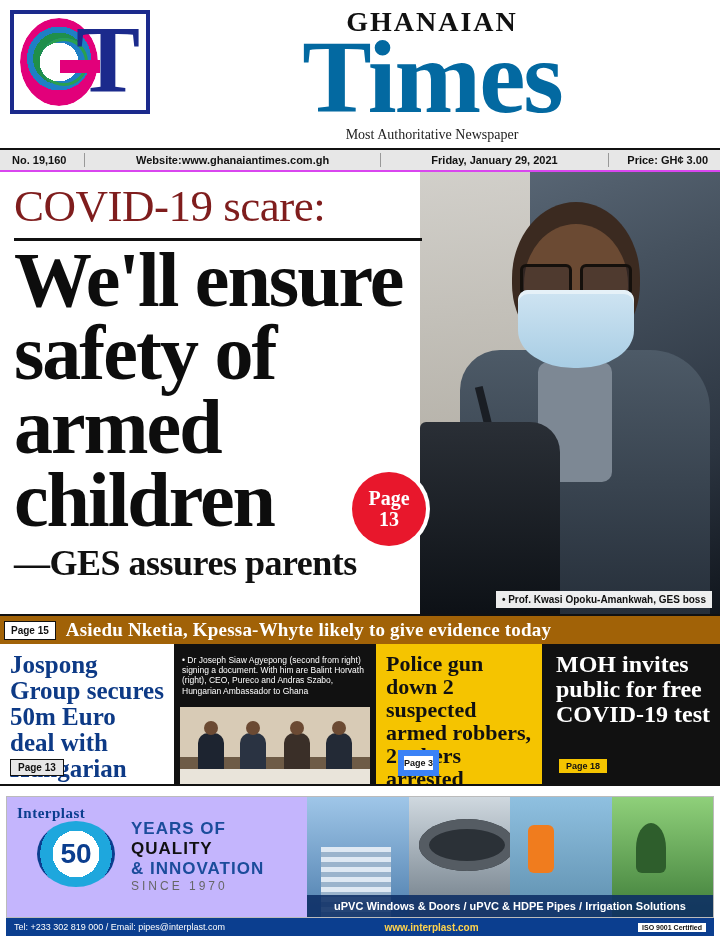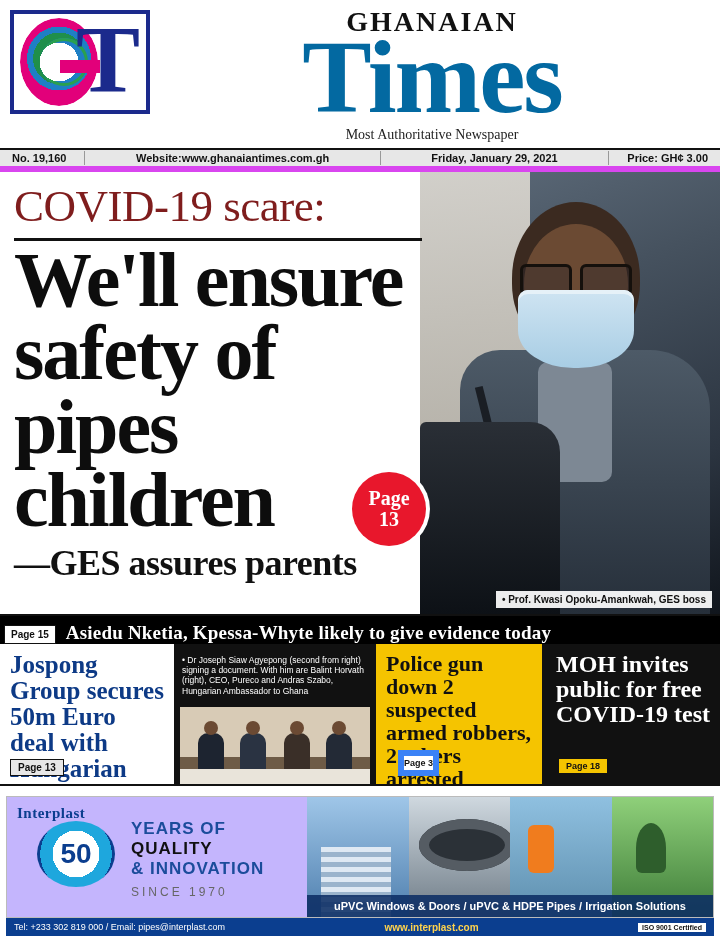--- a/index.html
+++ b/index.html
@@ -52,21 +52,21 @@
   .maintitle{
     font-family:"Liberation Serif", serif;font-weight:bold;font-size:104px;
     line-height:0.86;color:#0369a1;letter-spacing:-2px;margin-top:-4px;
   }
   .subtitle{
     font-family:"Liberation Serif", serif;font-size:14px;color:#222;margin-top:6px;
   }
 
   
   .infobar{
-    height:24px;background:#e7e7e7;border-top:2px solid #111;border-bottom:6px solid #d946ef;
+    height:24px;background:#e7e7e7;border-top:2px solid #111;border-bottom:2px solid #d946ef;
     display:flex;align-items:center;font-size:11px;font-weight:bold;color:#111;
     box-sizing:border-box;
     gap:6px;
   }
   .infobar .cell{padding:0 12px;white-space:nowrap;}
   .infobar .sep{width:1px;height:14px;background:#999;}
   .infobar .grow{flex:1 1 auto;text-align:center;}
 
   
   .lead{position:relative;height:442px;overflow:hidden;}
@@ -118,21 +118,21 @@
      background:linear-gradient(180deg,#2a2f36,#0d1116);border-radius:6px 30px 0 0;}
   .ph-micstand{position:absolute;left:62px;top:214px;width:8px;height:60px;background:#1a1e24;
      transform:rotate(-14deg);}
   .ph-caption{
     position:absolute;right:8px;bottom:6px;background:rgba(255,255,255,.92);color:#111;
     font-size:10px;padding:3px 6px;font-weight:bold;z-index:4;
   }
 
   
   .redstrip{
-    height:28px;background:#000000;display:flex;align-items:flex-end;color:#fff;
+    height:28px;background:#a16207;display:flex;align-items:center;color:#fff;
     border-top:2px solid #111;
   }
   .redstrip .pagetag{
     background:#fff;color:#111;font-size:10px;font-weight:bold;padding:3px 6px;margin:0 10px 0 4px;
     border:1px solid #111;
   }
   .redstrip .txt{
     font-family:"Liberation Serif", serif;font-weight:bold;font-size:19px;letter-spacing:.2px;
   }
 
@@ -167,21 +167,21 @@
   .ad-logo{font-family:"Liberation Serif", serif;font-weight:bold;font-size:15px;color:#0b3e8f;
      letter-spacing:.5px;}
   .ad-50{position:absolute;left:30px;top:24px;width:78px;height:66px;border-radius:50%;
      background:radial-gradient(circle at 50% 50%, #ffffff 0 46%, #1ea7dd 46% 70%, #0b3e8f 70% 100%);
      color:#0b3e8f;font-family:Liberation Sans, sans-serif;font-weight:bold;font-size:28px;
      display:flex;align-items:center;justify-content:center;}
   .ad-yrs{position:absolute;left:124px;top:22px;color:#1b4c9b;}
   .ad-yrs .l1{font-size:17px;font-weight:bold;letter-spacing:1px;}
   .ad-yrs .l1 b{color:#111;}
   .ad-yrs .l2{font-size:17px;font-weight:bold;letter-spacing:1px;}
-  .ad-yrs .l3{font-size:12px;color:#666;letter-spacing:3px;margin-top:6px;}
+  .ad-yrs .l3{font-size:12px;color:#666;letter-spacing:3px;}
   .ad-right{flex:1 1 auto;position:relative;display:flex;}
   .ad-img{flex:1 1 0;position:relative;overflow:hidden;}
   .ad-i1{background:linear-gradient(180deg,#9fc6e8,#4f7fae);}
   .ad-i1:after{content:"";position:absolute;left:14px;bottom:0;width:70px;height:70px;
      background:repeating-linear-gradient(180deg,#dfe9f3 0 5px,#9bb4cc 5px 10px);}
   .ad-i2{background:linear-gradient(180deg,#cfd8df,#6f7c87);}
   .ad-i2:after{content:"";position:absolute;left:10px;top:22px;width:96px;height:52px;border-radius:50%;
      background:#2b3137;box-shadow:inset 0 0 0 10px #555c63;}
   .ad-i3{background:linear-gradient(180deg,#8fc0e0,#5e8fae);}
   .ad-i3:after{content:"";position:absolute;left:18px;top:28px;width:26px;height:48px;background:#f07c1e;border-radius:6px;}
@@ -242,21 +242,21 @@
       <div class="ph-mic"></div>
       <div class="ph-caption">• Prof. Kwasi Opoku-Amankwah, GES boss</div>
     </div>
 
     <div class="lead-text">
       <div class="overline">COVID-19 scare:</div>
       <div class="rule"></div>
       <div class="headline">
         <div>We'll ensure</div>
         <div>safety of</div>
-        <div>pipes</div>
+        <div>armed</div>
         <div>children</div>
       </div>
       <div class="subhead">—GES assures parents</div>
     </div>
 
     <div class="page-badge">
       <span>Page</span>
       <span>13</span>
     </div>
   </div>

